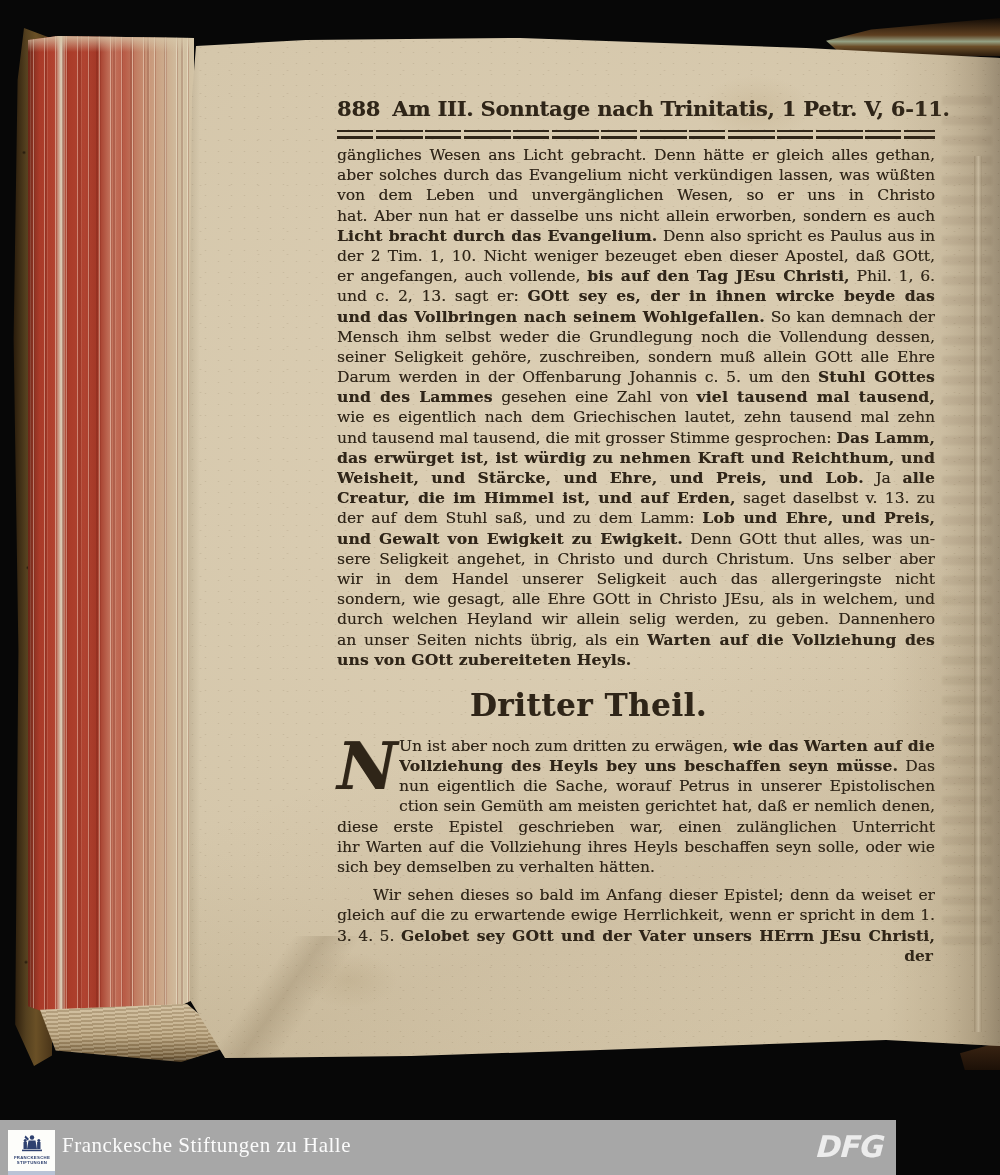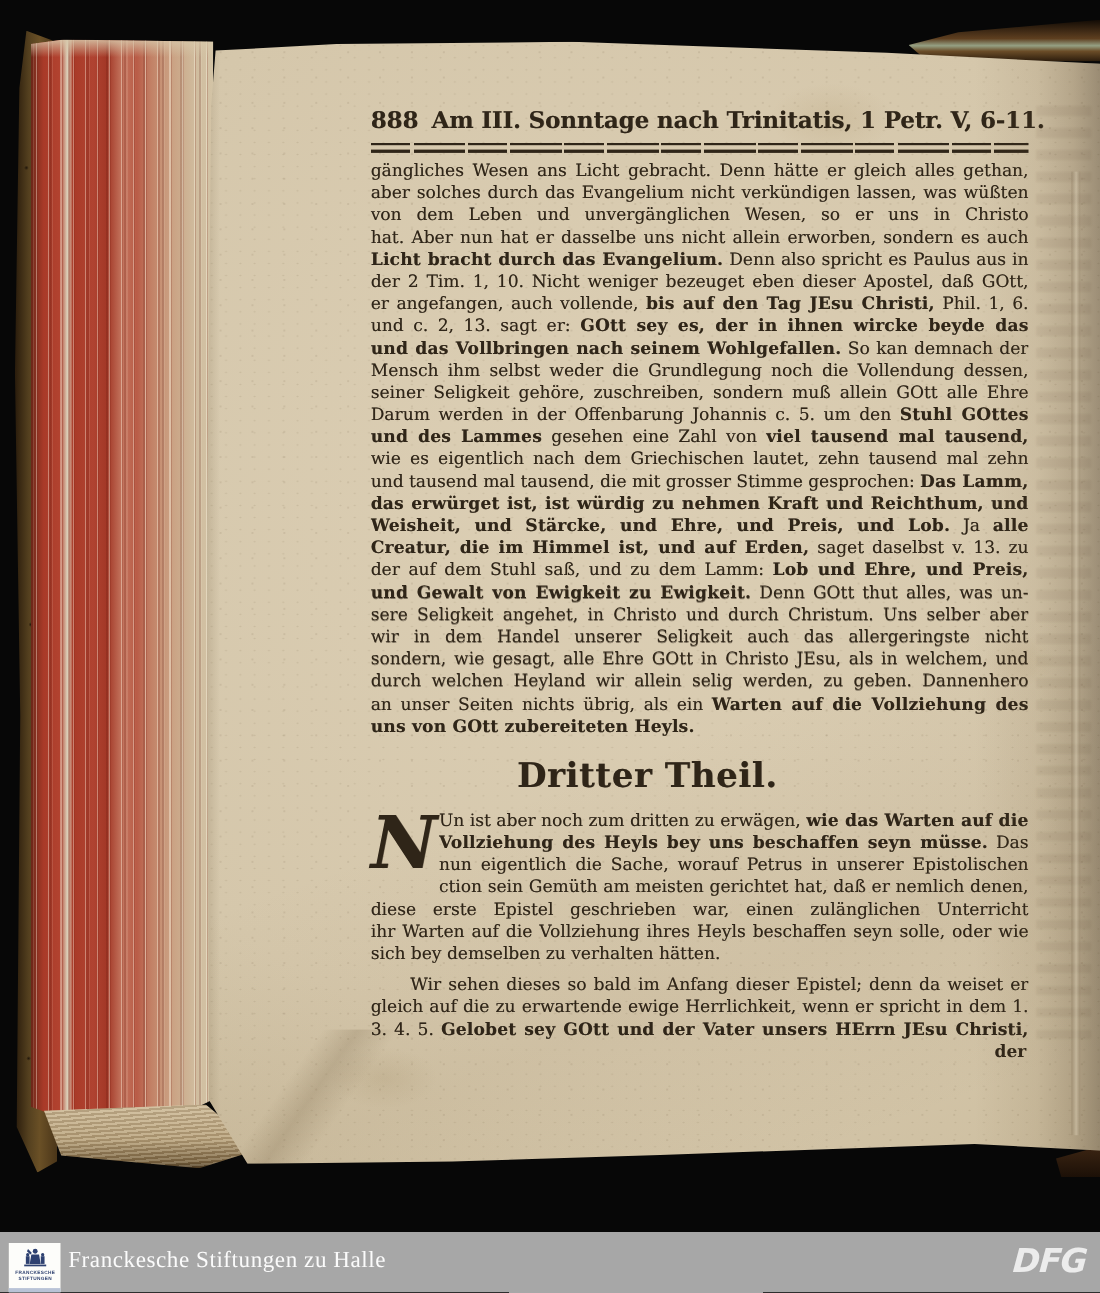--- a/index.html
+++ b/index.html
@@ -122,21 +122,21 @@
   }
   .dropcap{
     float:left;width:54px;height:60px;margin:2px 8px 0 0;
     font-size:66px;line-height:56px;font-style:italic;font-weight:bold;
     text-align:center;text-shadow:.5px .4px 0 rgba(40,30,18,.5);
   }
   .catchword{font-size:15.5px;font-weight:bold;text-align:right;line-height:20.2px;padding-right:2px;}
 
   
   .footer{
-    position:absolute;left:0;top:1120px;width:1000px;height:55px;
+    position:absolute;left:0;top:1120px;width:896px;height:55px;
     background:var(--footer-bar,#a7a7a7);
   }
   .logo-box{
     position:absolute;left:8px;top:10px;width:47px;height:45px;background:#fdfdfa;
   }
   .emblem{position:absolute;left:50%;top:3px;transform:translateX(-50%);}
   .logo-text{
     position:absolute;left:50%;top:25px;width:94px;margin-left:-47px;
     transform:scale(.5);transform-origin:50% 0;
     font:bold 8.6px "Liberation Sans",sans-serif;line-height:9.6px;

